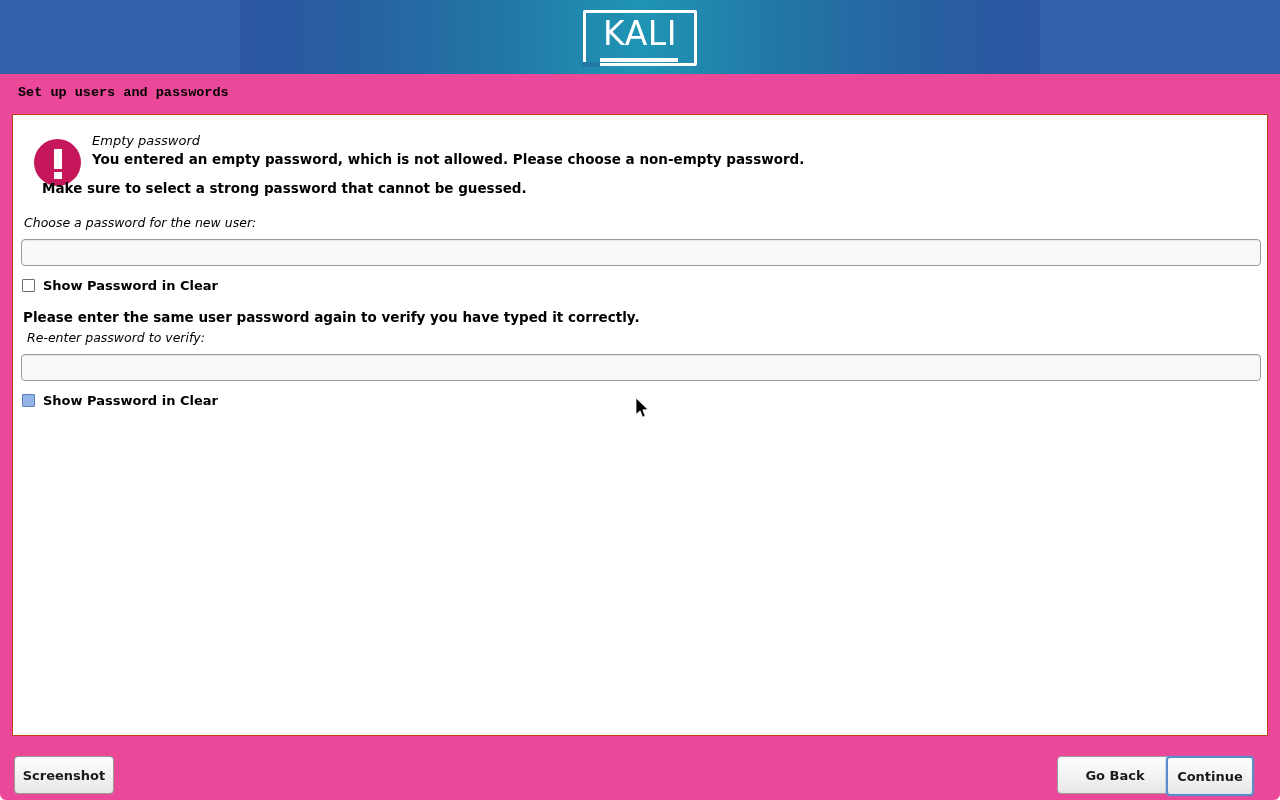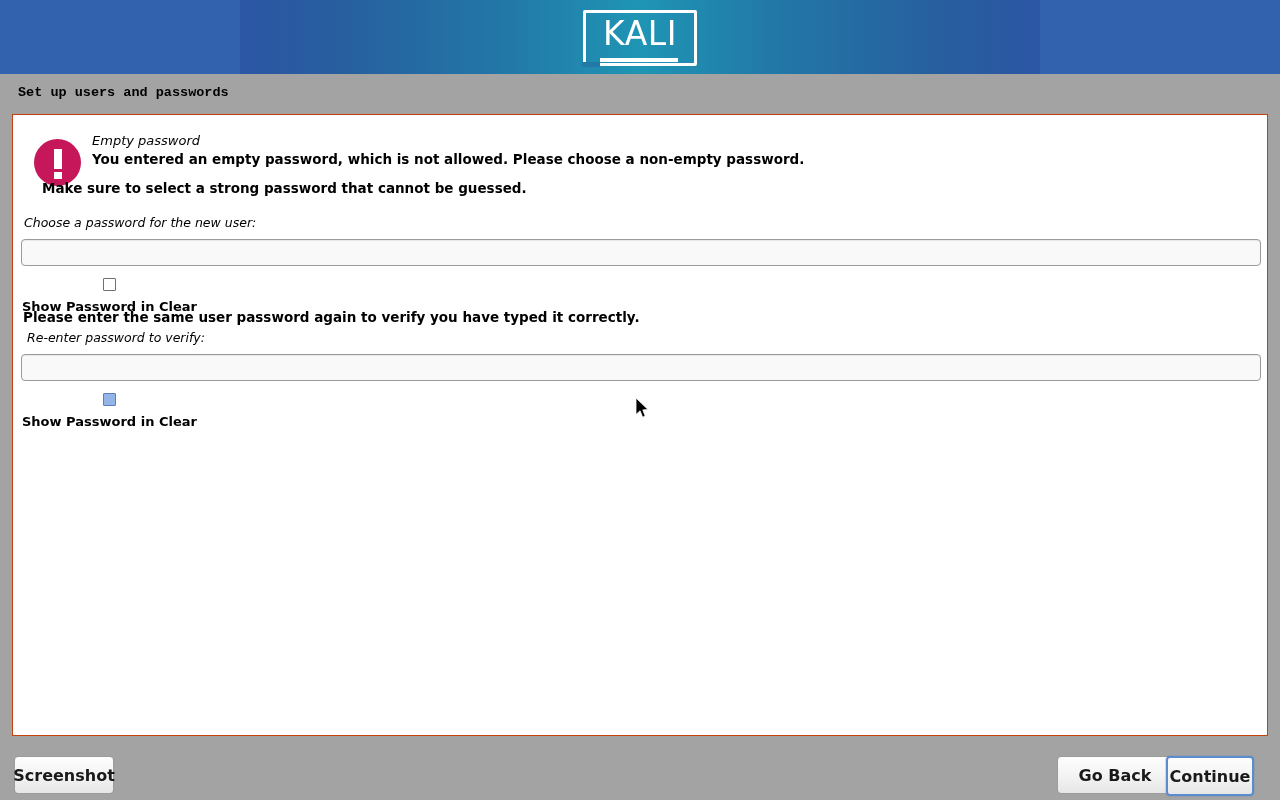--- a/index.html
+++ b/index.html
@@ -10,21 +10,22 @@
     overflow: hidden;
     background: #ffffff;
     font-family: "DejaVu Sans", "Liberation Sans", sans-serif;
     -webkit-font-smoothing: antialiased;
   }
 
   #app {
     position: relative;
     width: 1280px;
     height: 800px;
-    background: #a3a3a3;
+    background: #ec4899;
+    border-radius: 6px;
   }
 
   
   .banner {
     position: absolute;
     left: 0; top: 0;
     width: 1280px; height: 74px;
     background: #3261ae;
     overflow: hidden;
   }
@@ -163,21 +164,20 @@
     font-size: 13px;
     color: #000000;
     padding: 0 6px;
     outline: none;
   }
   .check-row {
     position: absolute;
     display: flex;
     align-items: center;
     gap: 8px;
-    flex-direction: column;
   }
   .checkbox {
     width: 13px; height: 13px;
     border: 1px solid #6f6f6f;
     background: #ffffff;
     border-radius: 1px;
     flex: 0 0 auto;
   }
   .checkbox.focused {
     border: 1px solid #5c7fba;
@@ -191,21 +191,21 @@
   }
 
   
   .btn {
     position: absolute;
     height: 30px;
     border-radius: 4px;
     border: 1px solid #9b9b9b;
     background: linear-gradient(180deg, #fdfdfd 0%, #f4f4f4 48%, #e6e6e6 100%);
     font-family: "DejaVu Sans", "Liberation Sans", sans-serif;
-    font-size: 16px;
+    font-size: 13px;
     font-weight: bold;
     color: #1a1a1a;
     cursor: default;
     padding: 18px;
     display: flex;
     align-items: center;
     justify-content: center;
   }
   .btn.focused {
     border: 2px solid #5d8ccd;

